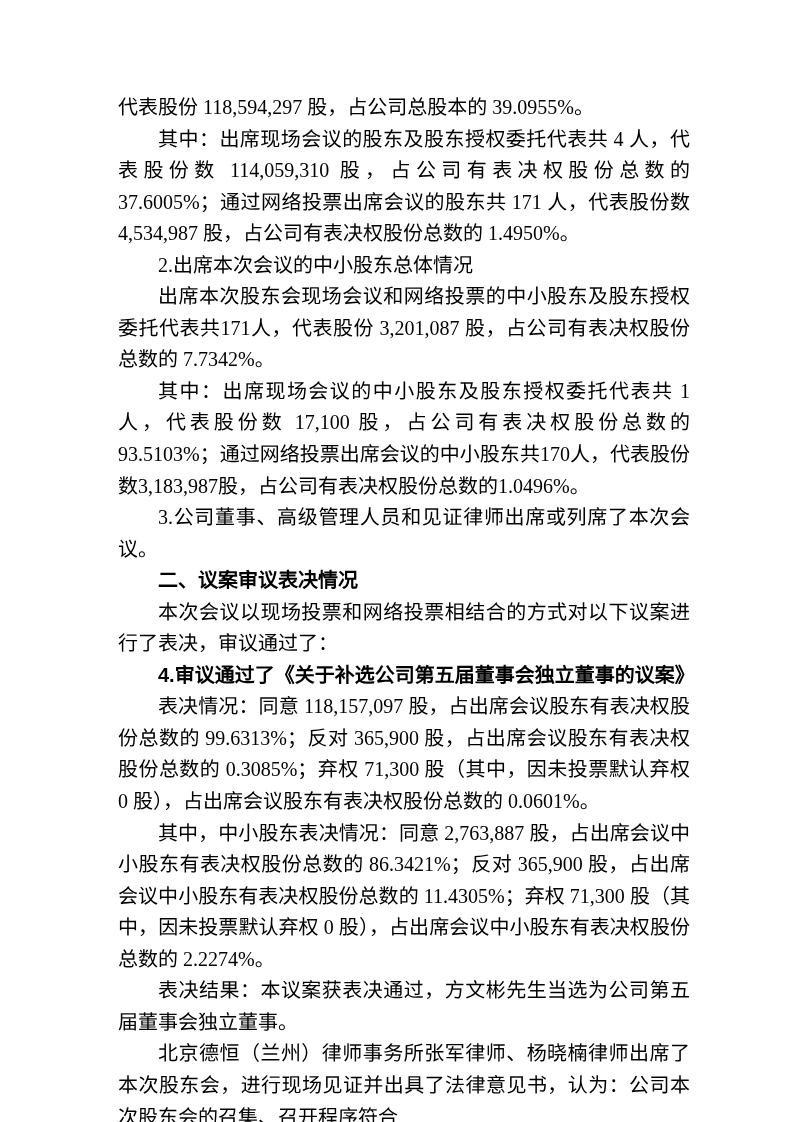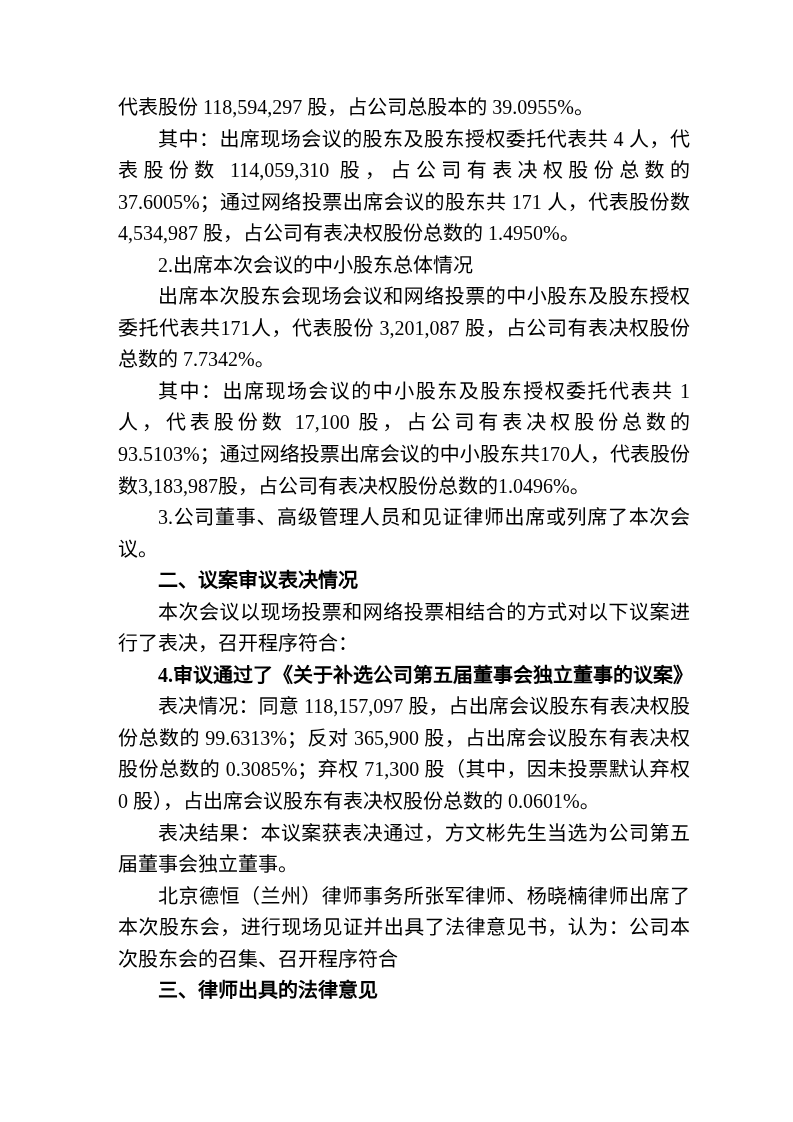--- a/index.html
+++ b/index.html
@@ -30,35 +30,36 @@
   .para {
     margin: 0;
     padding: 0;
     text-indent: 2em;
   }
   .para.cont {
     text-indent: 0;
   }
   .para.heading {
     font-weight: bold;
-    font-family: Liberation Serif, serif;
+    font-family: Liberation Sans, sans-serif;
   }
 </style>
 </head>
 <body>
 
 <div class="page">
   <div class="doc-content">
     <p class="para cont">代表股份 118,594,297 股，占公司总股本的 39.0955%。</p>
     <p class="para">其中：出席现场会议的股东及股东授权委托代表共 4 人，代表股份数 114,059,310 股，占公司有表决权股份总数的 37.6005%；通过网络投票出席会议的股东共 171 人，代表股份数 4,534,987 股，占公司有表决权股份总数的 1.4950%。</p>
     <p class="para">2.出席本次会议的中小股东总体情况</p>
     <p class="para">出席本次股东会现场会议和网络投票的中小股东及股东授权委托代表共171人，代表股份 3,201,087 股，占公司有表决权股份总数的 7.7342%。</p>
     <p class="para">其中：出席现场会议的中小股东及股东授权委托代表共 1 人，代表股份数 17,100 股，占公司有表决权股份总数的 93.5103%；通过网络投票出席会议的中小股东共170人，代表股份数3,183,987股，占公司有表决权股份总数的1.0496%。</p>
     <p class="para">3.公司董事、高级管理人员和见证律师出席或列席了本次会议。</p>
     <p class="para heading">二、议案审议表决情况</p>
-    <p class="para">本次会议以现场投票和网络投票相结合的方式对以下议案进行了表决，召开程序符合：</p>
+    <p class="para">本次会议以现场投票和网络投票相结合的方式对以下议案进行了表决，审议通过了：</p>
     <p class="para heading">4.审议通过了《关于补选公司第五届董事会独立董事的议案》</p>
     <p class="para">表决情况：同意 118,157,097 股，占出席会议股东有表决权股份总数的 99.6313%；反对 365,900 股，占出席会议股东有表决权股份总数的 0.3085%；弃权 71,300 股（其中，因未投票默认弃权 0 股），占出席会议股东有表决权股份总数的 0.0601%。</p>
+    <p class="para">其中，中小股东表决情况：同意 2,763,887 股，占出席会议中小股东有表决权股份总数的 86.3421%；反对 365,900 股，占出席会议中小股东有表决权股份总数的 11.4305%；弃权 71,300 股（其中，因未投票默认弃权 0 股），占出席会议中小股东有表决权股份总数的 2.2274%。</p>
     <p class="para">表决结果：本议案获表决通过，方文彬先生当选为公司第五届董事会独立董事。</p>
     <p class="para">北京德恒（兰州）律师事务所张军律师、杨晓楠律师出席了本次股东会，进行现场见证并出具了法律意见书，认为：公司本次股东会的召集、召开程序符合</p>
     <p class="para heading">三、律师出具的法律意见</p>
   </div>
 </div>
 
 </body></html>

